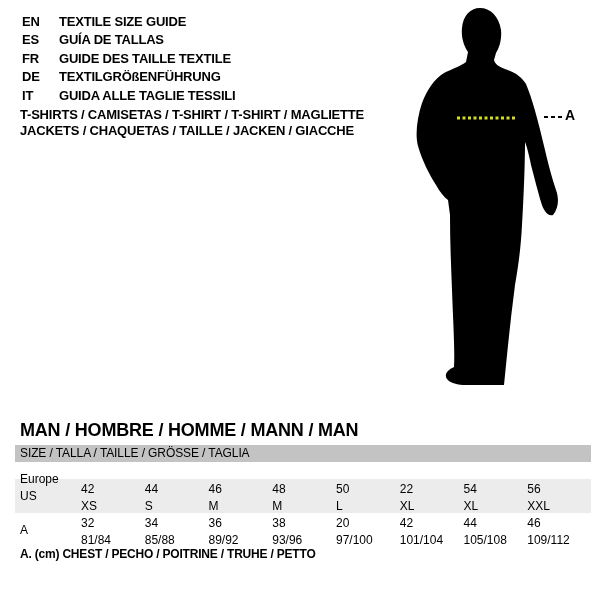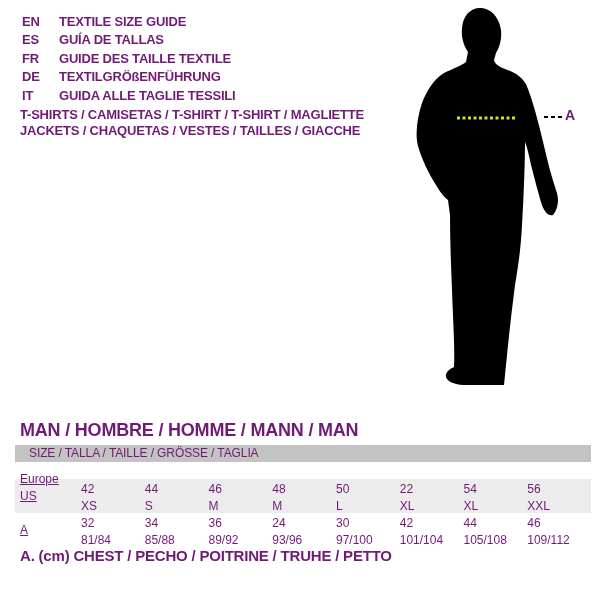--- a/index.html
+++ b/index.html
@@ -1,57 +1,57 @@
 <!DOCTYPE html>
 <html><head>
 <meta charset="utf-8">
 <style>
   html,body{margin:0;padding:0;background:#fff;}
   .canvas{
     position:relative;width:600px;height:600px;background:#fff;overflow:hidden;
-    font-family:"Liberation Sans", sans-serif;color:#701a75;
+    font-family:"Liberation Sans", sans-serif;color:#000000;
   }
   
   .lang-list{position:absolute;left:22px;top:13px;font-size:13px;font-weight:700;letter-spacing:-0.2px;}
   .lang-row{line-height:18.4px;white-space:nowrap;}
   .lang-code{display:inline-block;width:37px;}
   
   .product-lines{position:absolute;left:20px;top:107px;font-size:13px;font-weight:700;letter-spacing:-0.2px;line-height:15.8px;white-space:nowrap;}
   
   .figure-wrap{position:absolute;left:0;top:0;width:600px;height:400px;}
   .figure-svg{position:absolute;left:395px;top:0;width:205px;height:400px;}
   .measure-label{position:absolute;left:565px;top:107px;font-size:14px;font-weight:700;}
   
   .section-title{position:absolute;left:20px;top:420px;font-size:18px;font-weight:700;letter-spacing:-0.2px;}
   
   .size-table{position:absolute;left:15px;top:445px;width:576px;font-size:12px;}
-  .t-header{height:17px;line-height:17px;background:#c3c3c3;padding-left:14px;letter-spacing:-0.1px;}
+  .t-header{height:17px;line-height:17px;background:#c3c3c3;padding-left:5px;letter-spacing:-0.1px;}
   .t-row{display:grid;grid-template-columns:66px repeat(8,1fr);height:17px;align-items:center;}
   .t-row.shaded{background:#ececec;}
-  .t-label{padding-left:5px;text-align:left;text-decoration:underline;}
+  .t-label{padding-left:5px;text-align:left;}
   .t-cell{text-align:left;margin-top:20px;}
   
-  .footnote{position:absolute;left:20px;top:547px;font-size:15px;font-weight:700;letter-spacing:-0.2px;}
+  .footnote{position:absolute;left:20px;top:547px;font-size:12px;font-weight:700;letter-spacing:-0.2px;}
 </style>
 </head>
 <body>
 
 <div class="canvas">
 
   <div class="lang-list">
     <div class="lang-row"><span class="lang-code">EN</span><span class="lang-label">TEXTILE SIZE GUIDE</span></div>
     <div class="lang-row"><span class="lang-code">ES</span><span class="lang-label">GUÍA DE TALLAS</span></div>
     <div class="lang-row"><span class="lang-code">FR</span><span class="lang-label">GUIDE DES TAILLE TEXTILE</span></div>
     <div class="lang-row"><span class="lang-code">DE</span><span class="lang-label">TEXTILGRÖßENFÜHRUNG</span></div>
     <div class="lang-row"><span class="lang-code">IT</span><span class="lang-label">GUIDA ALLE TAGLIE TESSILI</span></div>
   </div>
 
   <div class="product-lines">
     <div>T-SHIRTS / CAMISETAS / T-SHIRT / T-SHIRT / MAGLIETTE</div>
-    <div>JACKETS / CHAQUETAS / VESTES / TAILLES / GIACCHE</div>
+    <div>JACKETS / CHAQUETAS / TAILLE / JACKEN / GIACCHE</div>
   </div>
 
   <div class="figure-wrap">
     <svg class="figure-svg" viewBox="395 0 205 400" aria-hidden="true">
       <path d="M 480 8
            C 490 8 499 16 501 30
            C 502 40 499 48 496 53
            L 494 60
            C 495 64 498 66 505 69
            C 514 72 521 76 526 84
@@ -113,22 +113,22 @@
       <span class="t-cell">XL</span>
       <span class="t-cell">XL</span>
       <span class="t-cell">XXL</span>
     </div>
 
     <div class="t-row shaded">
       <span class="t-label"></span>
       <span class="t-cell">32</span>
       <span class="t-cell">34</span>
       <span class="t-cell">36</span>
-      <span class="t-cell">24</span>
-      <span class="t-cell">30</span>
+      <span class="t-cell">38</span>
+      <span class="t-cell">20</span>
       <span class="t-cell">42</span>
       <span class="t-cell">44</span>
       <span class="t-cell">46</span>
     </div>
 
     <div class="t-row">
       <span class="t-label">A</span>
       <span class="t-cell">81/84</span>
       <span class="t-cell">85/88</span>
       <span class="t-cell">89/92</span>

